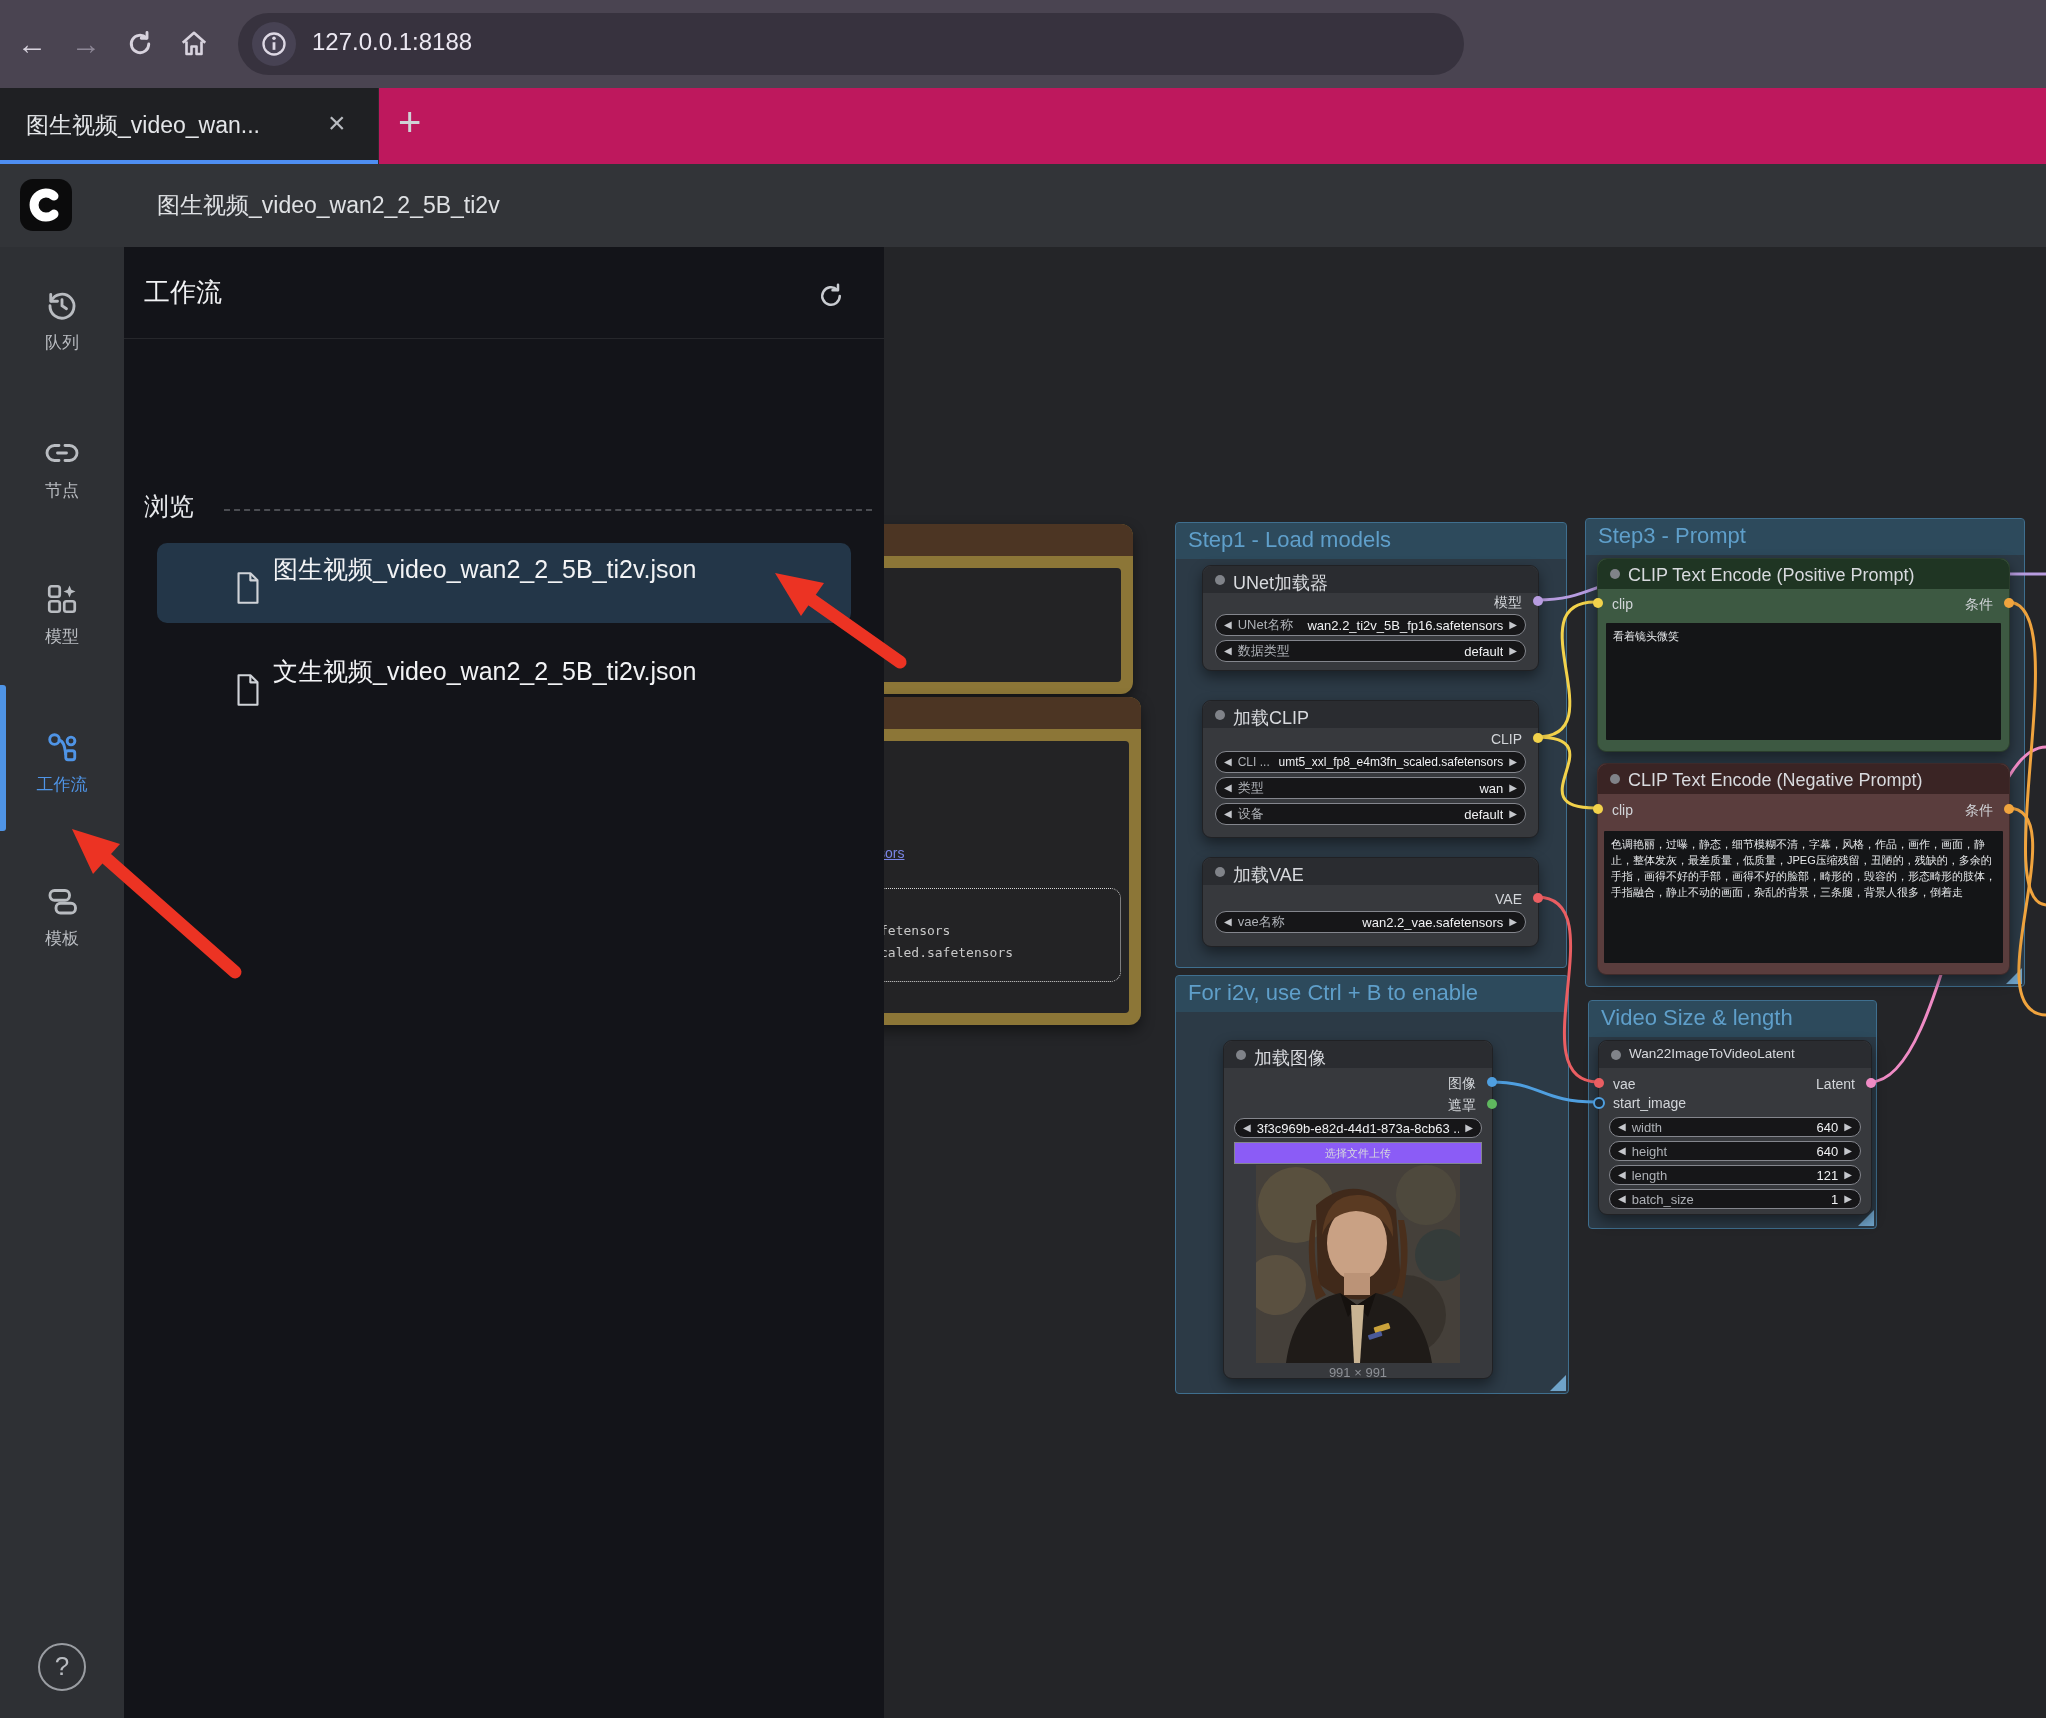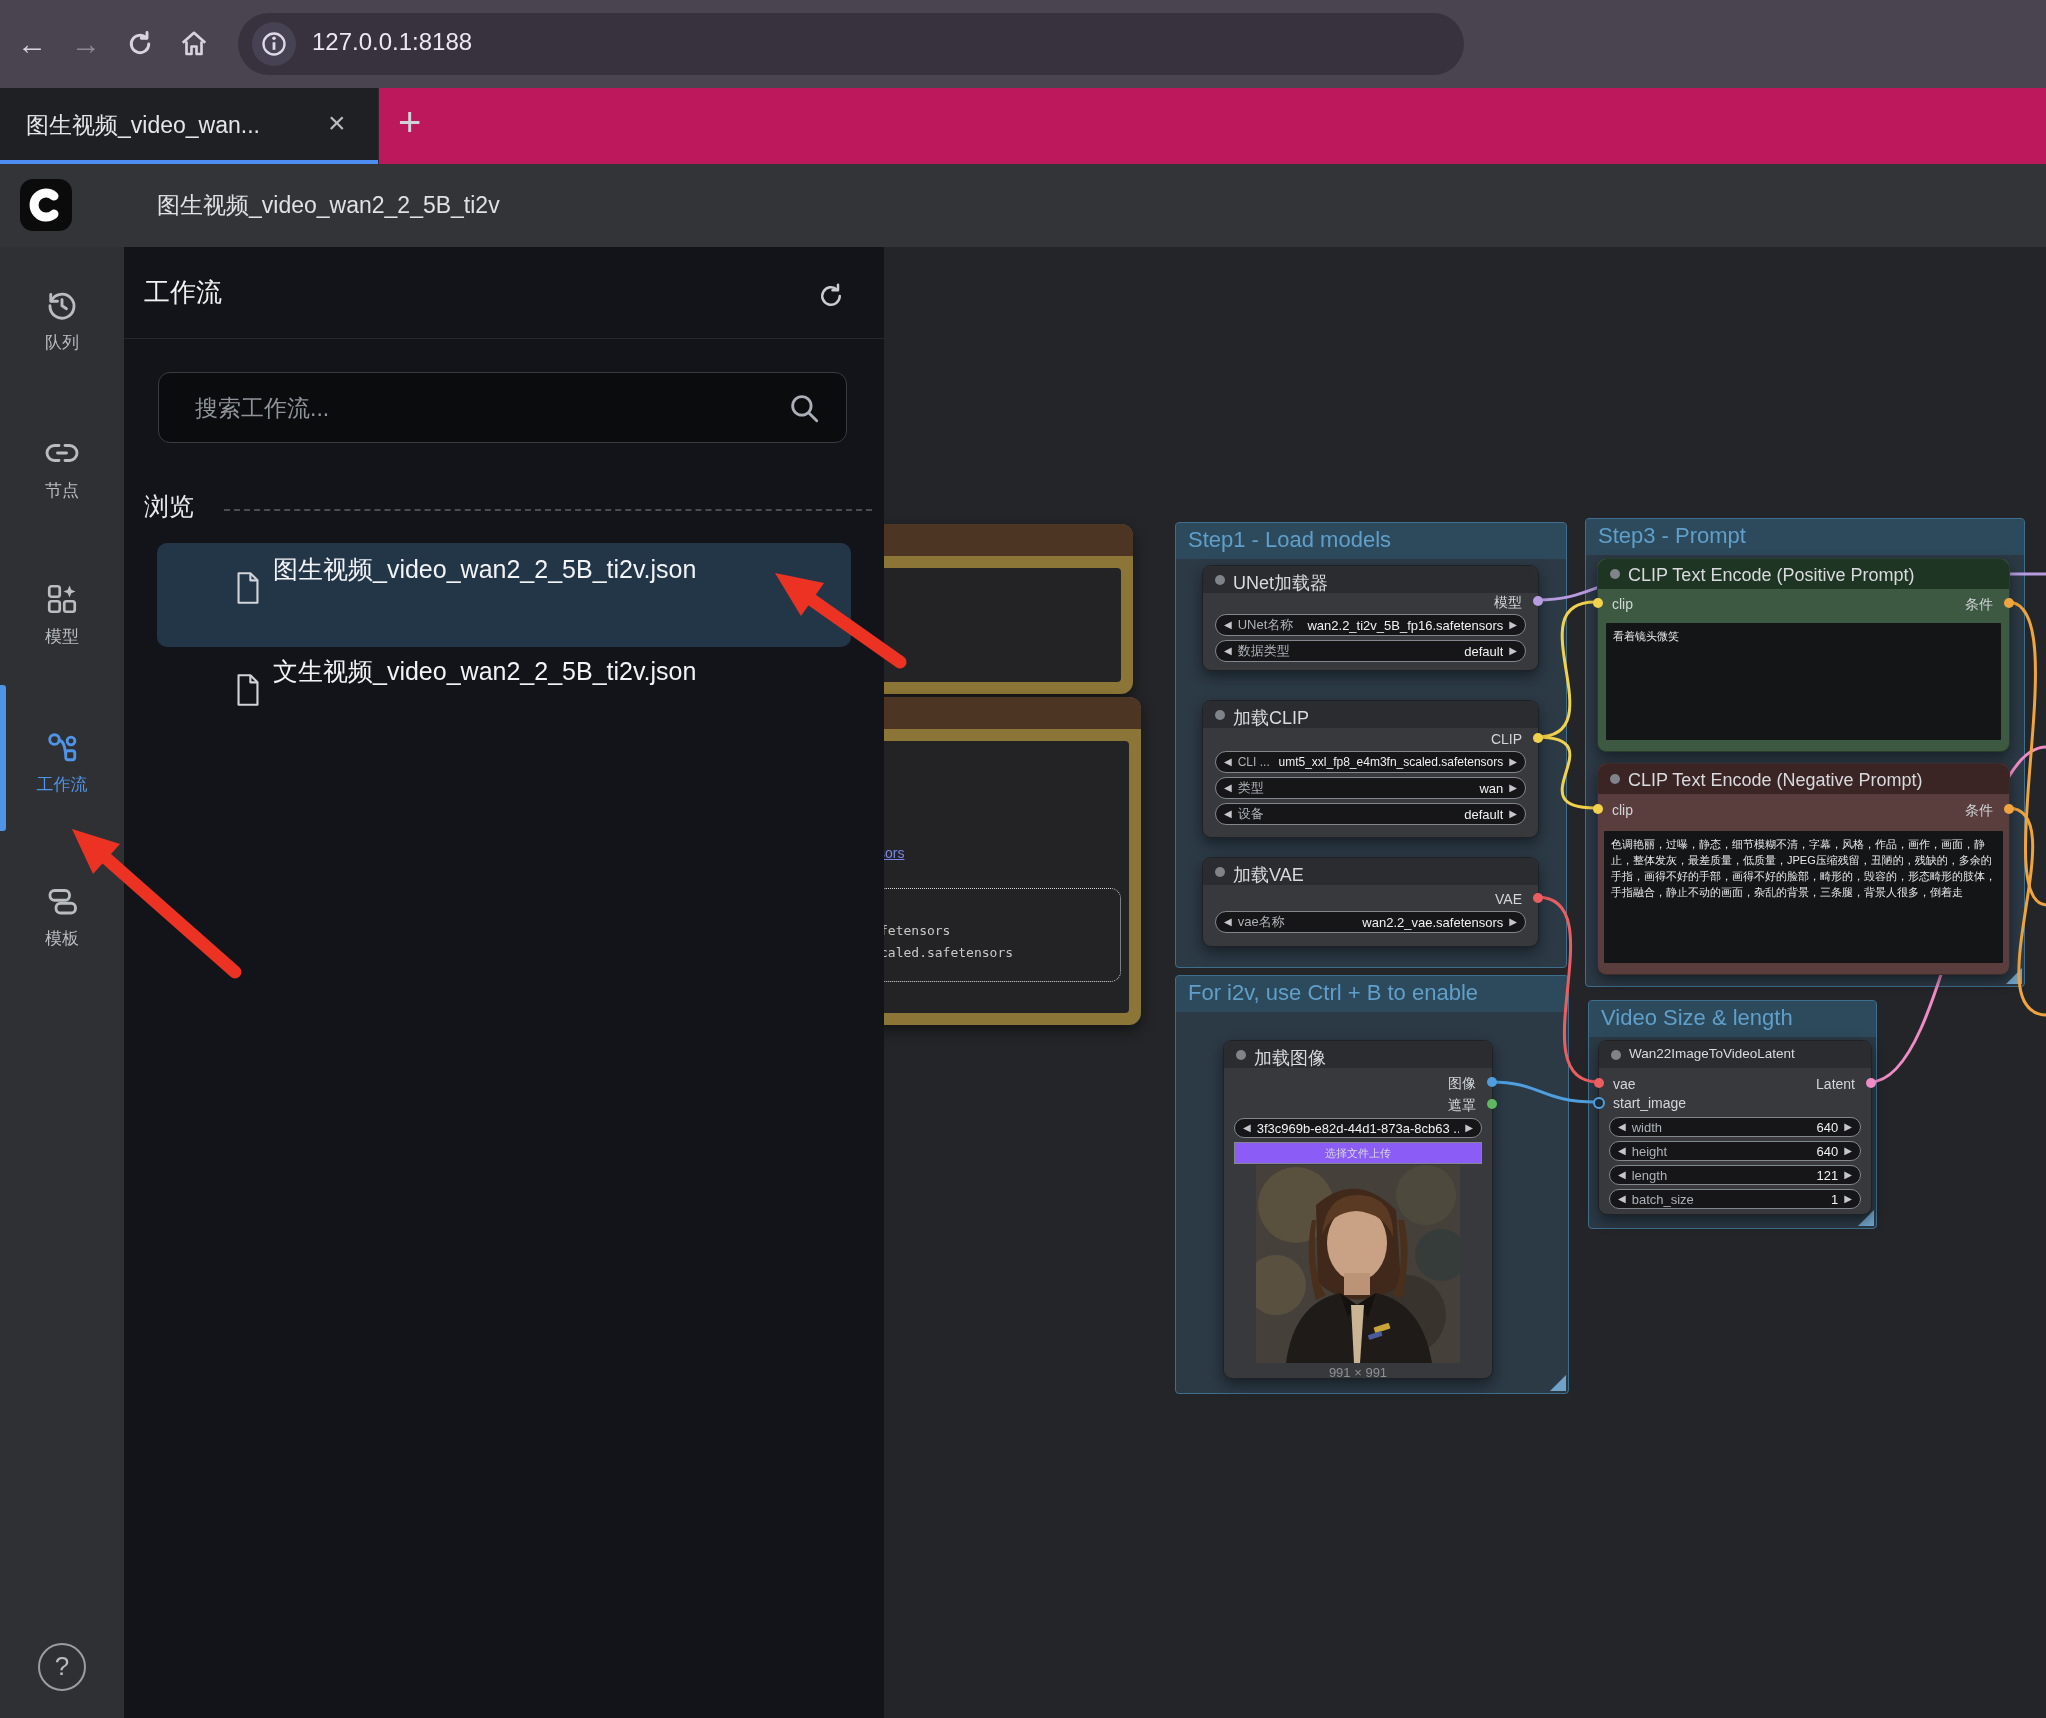--- a/index.html
+++ b/index.html
@@ -43,21 +43,21 @@
   #paneltitle{left:20px;top:28px;font-size:26px;color:#f2f3f5;}
   #paneldivider{left:0;top:91px;width:760px;height:1px;background:#26272b;}
   #searchbox{left:34px;top:125px;width:687px;height:69px;border-radius:12px;background:#0b0c0e;
              border:1.5px solid #393b41;}
   #searchbox input{position:absolute;left:34px;top:0;width:560px;height:100%;background:transparent;border:0;outline:0;
              color:#cfd2d6;font-size:23px;font-family:inherit;}
   #searchbox input::placeholder{color:#8f939a;opacity:1;}
   #searchicon{left:628px;top:18px;}
   #browselabel{left:20px;top:243px;font-size:25px;color:#e8eaed;}
   #browsedash{left:100px;top:262px;width:648px;border-top:2px dashed #4b4d52;}
-  .wf-item{left:33px;width:694px;height:104px;border-radius:10px;}
+  .wf-item{left:33px;width:694px;height:80px;border-radius:10px;}
   .wf-item.selected{background:#233648;}
   .wf-item .docicon{position:absolute;left:78px;top:28px;}
   .wf-item .wtext{position:absolute;left:116px;top:8px;width:432px;font-size:25px;line-height:36px;
                   color:#f2f3f5;word-break:break-all;}
 
   
   #canvas{left:884px;top:247px;width:1162px;height:1471px;background:#242528;overflow:hidden;}
   .group{position:absolute;background:rgba(57,90,114,.40);border:1.5px solid #3f6f8f;border-radius:4px;}
   .gband{position:absolute;left:0;right:0;top:0;height:36px;background:rgba(47,88,112,.55);}
   .gtitle{position:absolute;left:12px;top:4px;font-size:22px;color:#5f9fca;white-space:nowrap;}
@@ -207,27 +207,20 @@
   </div>
 
   <div id="panel" class="abs">
     <div id="paneltitle" class="abs">工作流</div>
     <svg class="abs" style="left:692px;top:34px" width="30" height="30" viewBox="0 0 24 24">
         <path d="M19 12a7 7 0 1 1-2-4.9" fill="none" stroke="#c9ccd1" stroke-width="2" stroke-linecap="round"></path>
         <path d="M17.6 3v4.4h-4.4" fill="none" stroke="#c9ccd1" stroke-width="2" stroke-linecap="round" stroke-linejoin="round"></path>
       </svg>
     <div id="paneldivider" class="abs"></div>
 
-    <div id="searchbox" class="abs">
-      <input type="text" placeholder="搜索工作流..." style="">
-      <svg id="searchicon" class="abs" width="34" height="34" viewBox="0 0 24 24">
-          <circle cx="10.5" cy="10.5" r="6.5" fill="none" stroke="#aab0b8" stroke-width="2"></circle>
-          <line x1="15.5" y1="15.5" x2="21" y2="21" stroke="#aab0b8" stroke-width="2" stroke-linecap="round"></line>
-        </svg>
-    </div>
 
     <div id="browselabel" class="abs">浏览</div>
     <div id="browsedash" class="abs"></div>
 
     <div class="wf-item abs selected" style="top:296px;">
       <svg class="docicon" width="26" height="34" viewBox="0 0 22 28">
           <path d="M3 1.5h10l6 6V26.5H3z" fill="none" stroke="#d0d3d8" stroke-width="1.8" stroke-linejoin="round"></path>
           <path d="M13 1.5v6h6" fill="none" stroke="#d0d3d8" stroke-width="1.8" stroke-linejoin="round"></path>
         </svg>
       <div class="wtext">图生视频_video_wan2_2_5B_ti2v.json</div>

